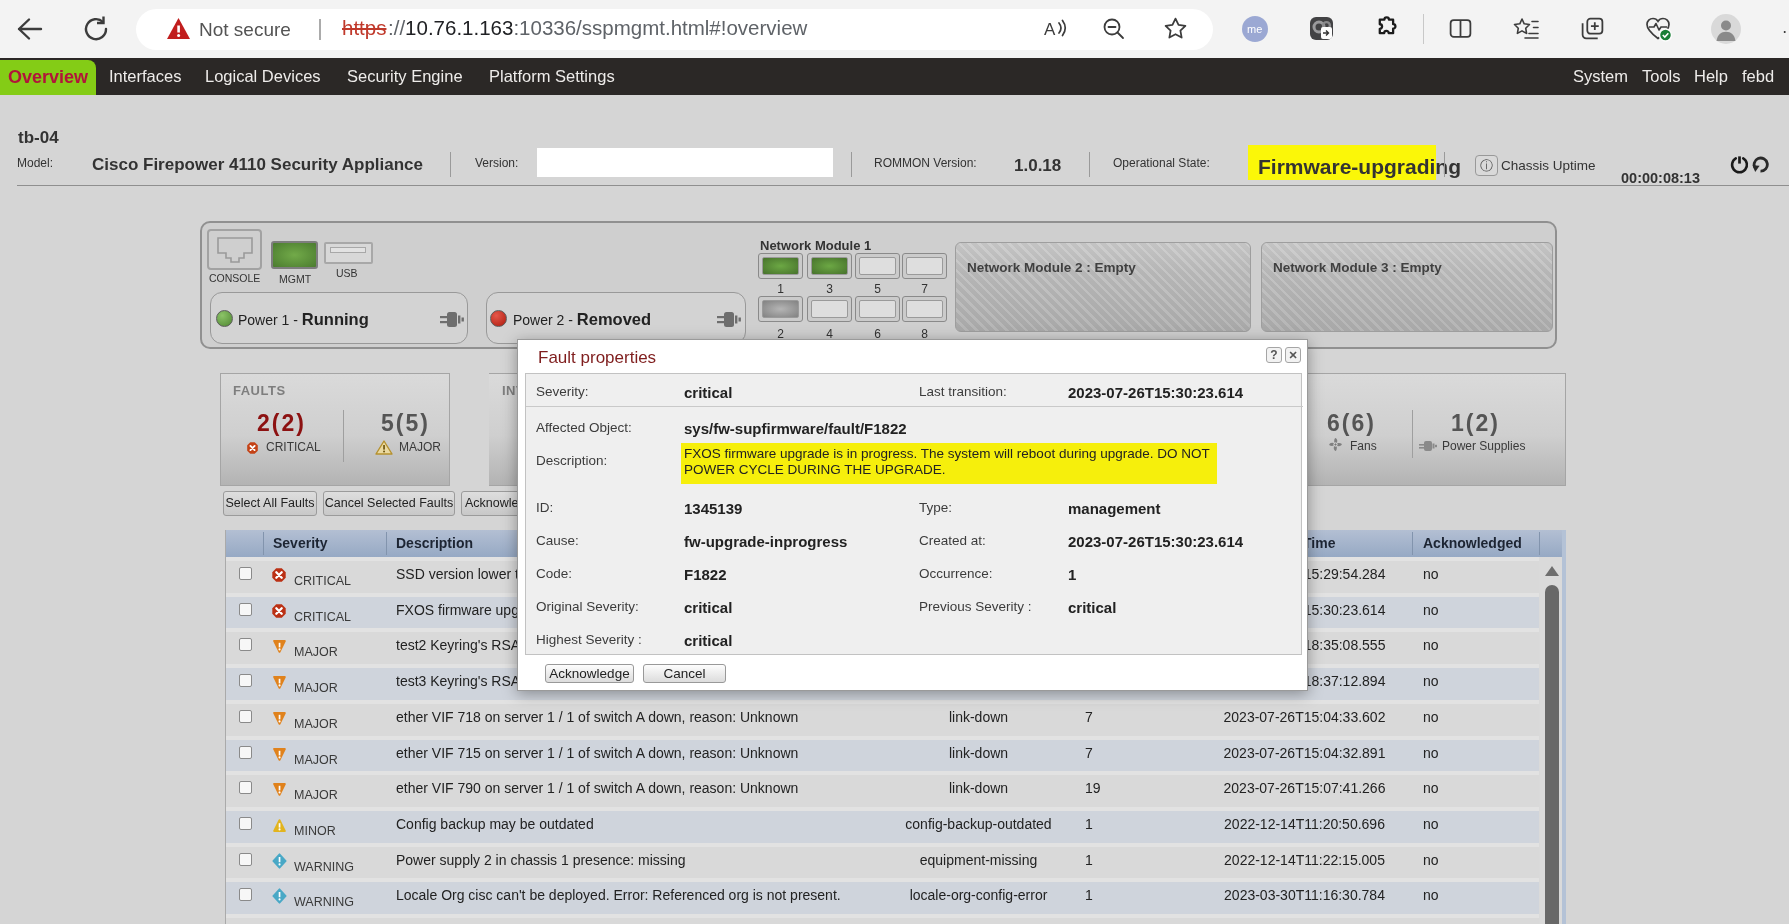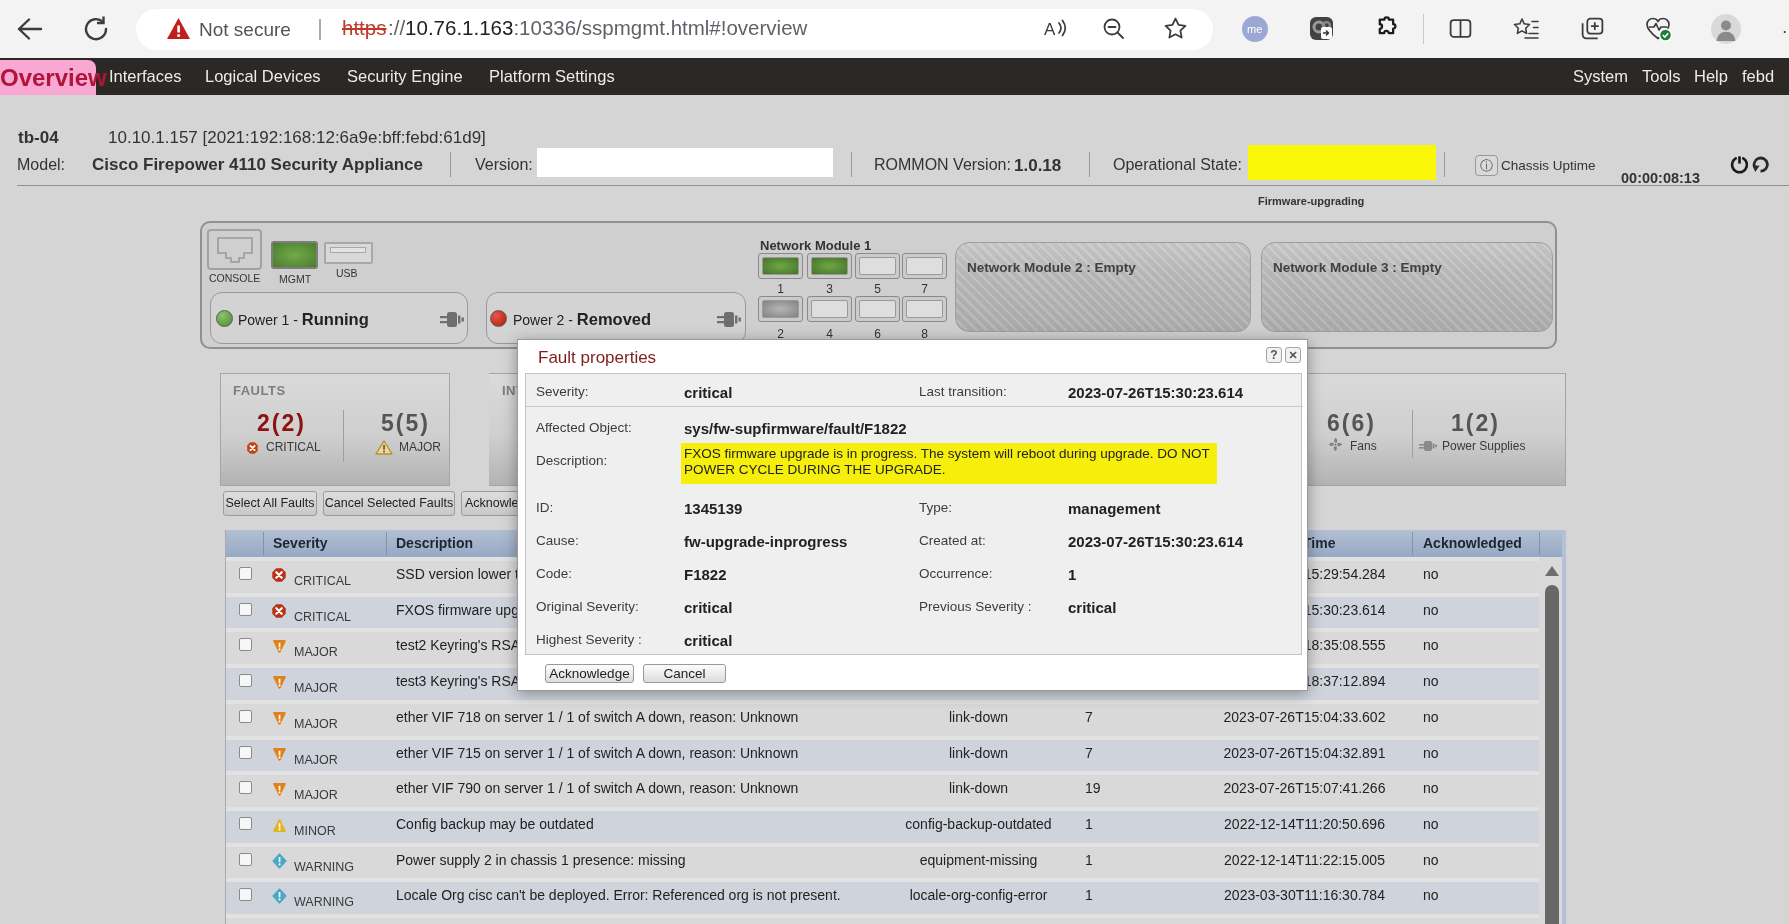--- a/index.html
+++ b/index.html
@@ -6,35 +6,35 @@
 html,body { width:1789px; height:924px; overflow:hidden; }
 body { font-family:"Liberation Sans", sans-serif; position:relative; background:#d5d5d5; }
 .abs { position:absolute; }
 
 
 #chrome { position:absolute; left:0; top:0; width:1789px; height:58px; background:#f3f3f3; }
 #pill { position:absolute; left:136px; top:9px; width:1077px; height:41px; border-radius:21px; background:#ffffff; }
 
 
 #nav { position:absolute; left:0; top:58px; width:1789px; height:37px; background:#2b2826; }
-#tab-active { position:absolute; left:0; top:2px; width:96px; height:35px; background:#f9a8d4; border-radius:0 8px 0 0; color:#b1153a; font-weight:bold; font-size:24px; line-height:35px; text-align:center; }
+#tab-active { position:absolute; left:0; top:2px; width:96px; height:35px; background:#84cc16; border-radius:0 8px 0 0; color:#b1153a; font-weight:bold; font-size:18px; line-height:35px; text-align:center; }
 .navitem { position:absolute; top:0; height:37px; line-height:37px; color:#eeecea; font-size:16.5px; }
 
 
 #pagehead { position:absolute; left:0; top:95px; width:1789px; height:95px; background:#d5d5d5; }
-.ph { position:absolute; color:#333; font-size:16px; }
+.ph { position:absolute; color:#333; font-size:12px; }
 .sep { position:absolute; width:1px; background:#9a9a9a; }
 
 
 #chassis { position:absolute; left:200px; top:221px; width:1357px; height:128px; background:#cfcfcf; border:2px solid #909090; border-radius:10px; }
 .pwrbox { position:absolute; top:69px; height:52px; border:1px solid #999; border-radius:12px; background:#d3d3d3; }
 .port { position:absolute; width:45px; height:26px; border:1px solid #8a8a8a; border-radius:3px; background:#cbcbcb; }
 .port .inner { position:absolute; left:3px; top:3px; right:3px; bottom:3px; border:1px solid #9a9a9a; border-radius:2px; background:#dedede; }
 .portnum { position:absolute; width:45px; text-align:center; font-size:12px; color:#333; }
-.nm-empty { position:absolute; top:19px; height:90px; border:1px solid #9e9e9e; border-radius:14px;
+.nm-empty { position:absolute; top:19px; height:90px; border:1px solid #9e9e9e; border-radius:6px;
   background:linear-gradient(rgba(255,255,255,0.20),rgba(255,255,255,0) 35%,rgba(0,0,0,0.07)),repeating-linear-gradient(45deg,#c3c3c3 0 2.5px,#b5b5b5 2.5px 7px); }
 .nm-empty span { position:absolute; left:11px; top:17px; font-weight:bold; font-size:13.5px; color:#404040; }
 
 
 #faultpanel { position:absolute; left:220px; top:373px; width:230px; height:113px; border:1px solid #a5a5a5; background:linear-gradient(#dadada 0%,#cfcfcf 55%,#b3b3b3 100%); }
 #invpanel { position:absolute; left:489px; top:373px; width:1077px; height:113px; border:1px solid #a5a5a5; border-left:none; background:linear-gradient(#dadada 0%,#cfcfcf 55%,#b3b3b3 100%); }
 .paneltitle { font-weight:bold; font-size:13px; color:#7e7e7e; letter-spacing:0.5px; }
 .bignum { font-weight:bold; font-size:23px; letter-spacing:2px; }
 .vline { position:absolute; width:1px; background:#9f9f9f; }
 
@@ -161,33 +161,32 @@
   <div class="navitem" style="left:347px;">Security Engine</div>
   <div class="navitem" style="left:489px;">Platform Settings</div>
   <div class="navitem" style="left:1573px;">System</div>
   <div class="navitem" style="left:1642px;">Tools</div>
   <div class="navitem" style="left:1694px;">Help</div>
   <div class="navitem" style="left:1742px;">febd</div>
 </div>
 
 <div id="pagehead">
   <div class="ph" style="left:18px; top:33px; font-weight:bold; font-size:17px;">tb-04</div>
-  <div class="ph" style="left:108px; top:33px; font-size:17px;">10.10.1.157 [2021:192:168:12:6a9e:bff:febd:61d9]</div>
   <div class="ph" style="left:17px; top:61px;">Model:</div>
   <div class="ph" style="left:92px; top:60px; font-weight:bold; font-size:17px;">Cisco Firepower 4110 Security Appliance</div>
   <div class="sep" style="left:450px; top:57px; height:25px;"></div>
   <div class="ph" style="left:475px; top:61px;">Version:</div>
   <div class="abs" style="left:537px; top:53px; width:296px; height:29px; background:#fff;"></div>
   <div class="sep" style="left:851px; top:57px; height:25px;"></div>
   <div class="ph" style="left:874px; top:61px;">ROMMON Version:</div>
   <div class="ph" style="left:1014px; top:61px; font-weight:bold; font-size:17px;">1.0.18</div>
   <div class="sep" style="left:1089px; top:57px; height:25px;"></div>
   <div class="ph" style="left:1113px; top:61px;">Operational State:</div>
   <div class="abs" style="left:1248px; top:50px; width:188px; height:35px; background:#fbf708;"></div>
-  <div class="ph" style="left:1258px; top:60px; font-weight:bold; font-size:11px;margin-top:40px;">Firmware-upgrading</div>
+  <div class="ph" style="left:1258px; top:60px; font-weight:bold; font-size:21px;">Firmware-upgrading</div>
   <div class="sep" style="left:1444px; top:57px; height:25px;"></div>
   <div class="abs" style="left:1475px; top:60px; width:23px; height:21px; border:1px solid #999; border-radius:4px; background:#d9d9d9; color:#555; font-size:13px; text-align:center; line-height:20px;">ⓘ</div>
   <div class="ph" style="left:1501px; top:63px; font-size:13.5px;">Chassis Uptime</div>
   <div class="ph" style="left:1621px; top:63px; font-size:14.5px; font-weight:bold;margin-top:12px;">00:00:08:13</div>
   <svg class="abs" style="left:1730px; top:60px;" width="19" height="19" viewBox="0 0 21 21">
     <path d="M10.5 1.5 V9.5" stroke="#1a1a1a" stroke-width="3" stroke-linecap="butt"></path>
     <path d="M6.4 3.8 A8.2 8.2 0 1 0 14.6 3.8" stroke="#1a1a1a" stroke-width="2.8" fill="none" stroke-linecap="round"></path>
   </svg>
   <svg class="abs" style="left:1752px; top:61px;" width="19" height="17" viewBox="0 0 19 17">
     <path d="M3.4 12.5 A6.6 6.6 0 1 1 8.5 15.2" stroke="#2a2a2a" stroke-width="2.8" fill="none" stroke-linecap="butt"></path>

